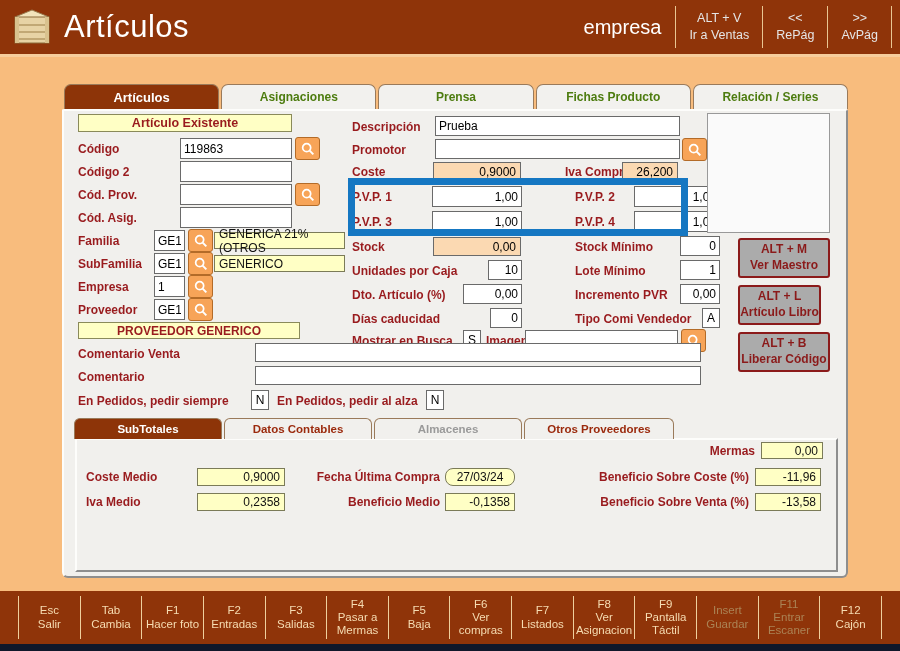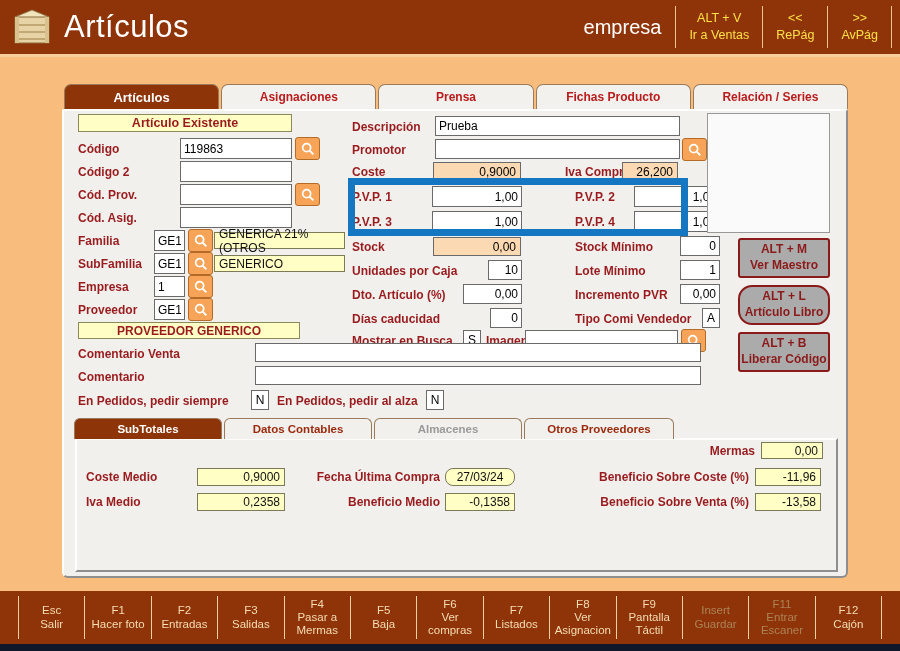--- a/index.html
+++ b/index.html
@@ -6,40 +6,40 @@
   #app{position:relative;width:900px;height:651px;background:#F8BC7D;
        font-family:"Liberation Sans",sans-serif;overflow:hidden;}
 
   
   .header{position:absolute;left:0;top:0;right:0;height:54px;background:#8F3409;
           display:flex;align-items:center;border-bottom:3px solid #F7CD9C;box-sizing:content-box;}
   .crate{margin-left:10px;flex:0 0 auto;}
   .title{color:#fff;font-size:31px;margin-left:10px;font-weight:400;letter-spacing:.5px;}
   .hright{margin-left:auto;display:flex;align-items:center;height:100%;}
   .company{color:#fff;font-size:20px;margin-right:14px;}
-  .hnav{color:#fde047;font-size:12.5px;text-align:center;padding:0 13px;line-height:1.35;
+  .hnav{color:#e5e5e5;font-size:12.5px;text-align:center;padding:0 13px;line-height:1.35;
         border-left:1px solid #E9C692;height:42px;display:flex;flex-direction:column;justify-content:center;cursor:pointer;}
   .hnav span{display:block;white-space:nowrap;}
   .hdiv-end{border-left:1px solid #E9C692;height:42px;width:8px;}
 
   
   .footer{position:absolute;left:0;right:0;bottom:0;height:60px;background:#8F3409;
           border-bottom:7px solid #0f172a;box-sizing:border-box;display:flex;padding:0 18px;}
   .fkey{flex:1;display:flex;flex-direction:column;align-items:center;justify-content:center;
         color:#F6DCB2;font-size:11.5px;line-height:1.15;text-align:center;
         border-left:1px solid #EFCF9D;margin:5px 0;padding:0 1px;cursor:pointer;}
   .fkey:last-child{border-right:1px solid #EFCF9D;}
   .fkey.disabled{color:#AB8355;}
   .fkey b{font-weight:400;display:block;}
 
   
   .panelwrap{position:absolute;left:62px;top:84px;width:786px;height:494px;}
   .tabs{display:flex;height:25px;padding-left:2px;gap:2px;position:relative;z-index:3;}
   .tab{flex:1;background:#F2F1EE;border:1px solid #9a7a5a;border-bottom:none;
-       border-radius:7px 7px 0 0;color:#b91c1c;font-weight:bold;font-size:12px;
+       border-radius:7px 7px 0 0;color:#4d7c0f;font-weight:bold;font-size:12px;
        display:flex;align-items:center;justify-content:center;cursor:pointer;box-sizing:border-box;}
   .tab.active{background:#8D3408;color:#fff;font-size:13px;}
   .panel{position:absolute;left:0;top:25px;right:0;bottom:0;background:#F1F0ED;
          border:2px solid;border-color:#FDFDFB #8E8E8E #8E8E8E #FDFDFB;border-radius:2px 2px 6px 6px;
          box-sizing:border-box;z-index:1;}
   .lbl{position:absolute;color:#991B1E;font-weight:bold;font-size:12px;white-space:nowrap;z-index:5;}
   .lbl.r{text-align:right;}
   .inp{position:absolute;background:#fff;border:1px solid #6a6a6a;font-size:12px;padding:0 3px;
        font-family:inherit;box-sizing:border-box;height:21px;z-index:5;color:#000;}
   .inp.num{text-align:right;}
@@ -235,21 +235,21 @@
           <circle cx="10" cy="10" r="6" fill="none" stroke="#fff" stroke-width="2.6"></circle>
           <line x1="14.5" y1="14.5" x2="20" y2="20" stroke="#fff" stroke-width="3"></line>
         </svg>
     </button>
 
     <div class="imgbox" style="left:645px;top:29px;width:123px;height:120px;"></div>
     <div class="graybtn" style="left:676px;top:154px;width:92px;height:40px;">
       <span>ALT + M</span>
       <span>Ver Maestro</span>
     </div>
-    <div class="graybtn" style="left:676px;top:201px;width:92px;height:40px;border-radius:14px;">
+    <div class="graybtn" style="left:676px;top:201px;width:83px;height:40px;">
       <span>ALT + L</span>
       <span>Artículo Libro</span>
     </div>
     <div class="graybtn" style="left:676px;top:248px;width:92px;height:40px;">
       <span>ALT + B</span>
       <span>Liberar Código</span>
     </div>
 
     <span class="lbl" style="left:16px;top:263px;">Comentario Venta</span>
     <input class="inp" style="left: 193px; top: 259px; width: 446px; height: 19px;" value="">
@@ -286,20 +286,24 @@
   </div>
 
   <div class="bluebox"></div>
 
   <div class="footer">
     <div class="fkey">
         <b>Esc</b>
         <span>Salir</span>
       </div>
     <div class="fkey">
+        <b>Tab</b>
+        <span>Cambia</span>
+      </div>
+    <div class="fkey">
         <b>F1</b>
         <span>Hacer foto</span>
       </div>
     <div class="fkey">
         <b>F2</b>
         <span>Entradas</span>
       </div>
     <div class="fkey">
         <b>F3</b>
         <span>Salidas</span>

